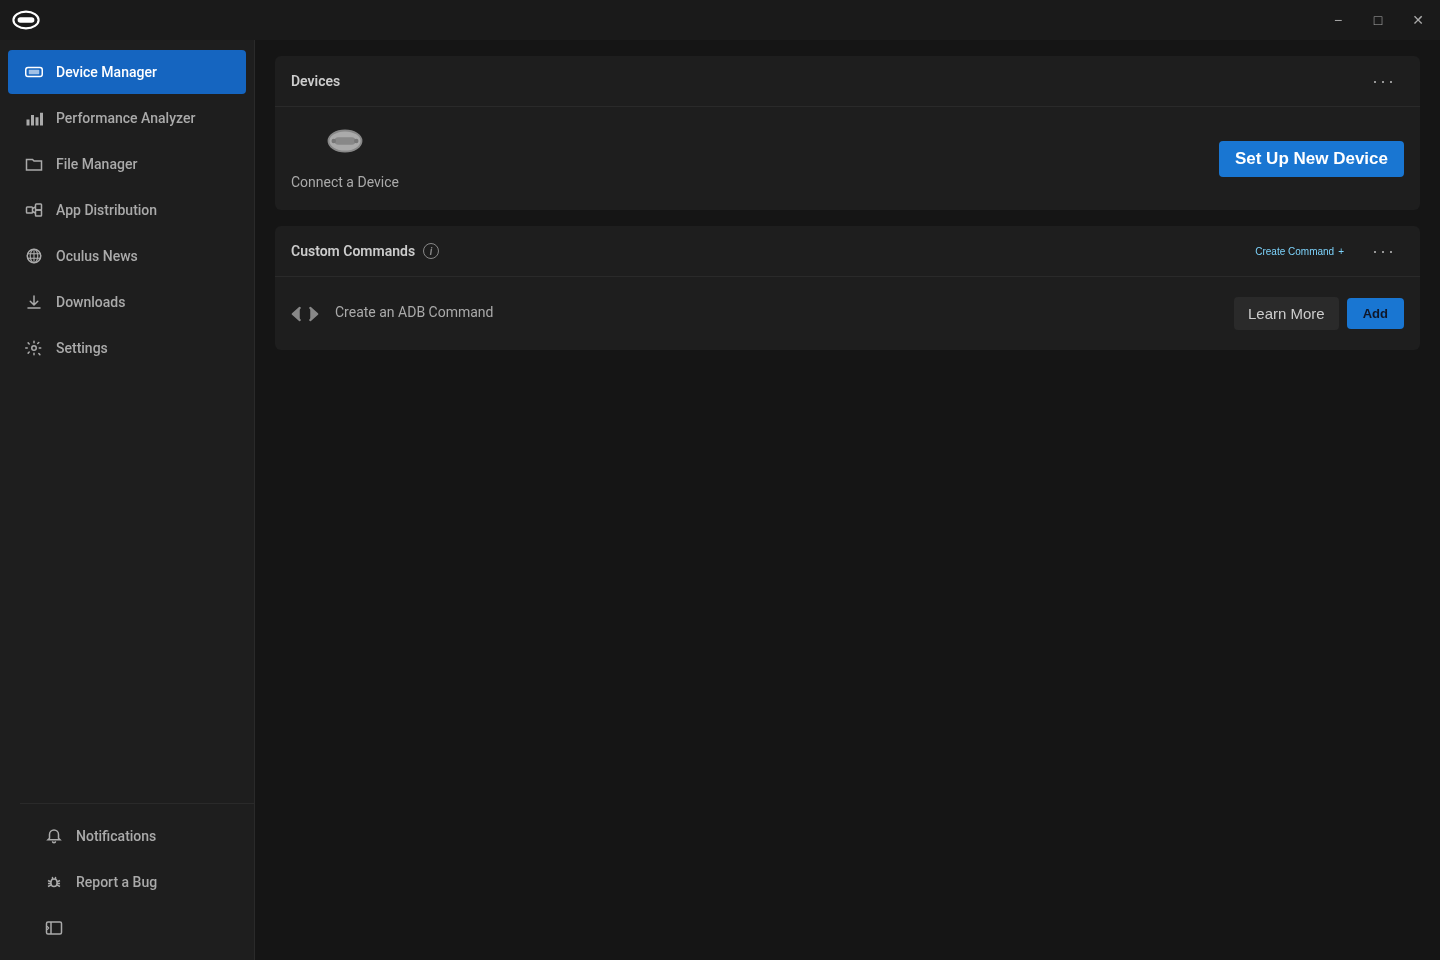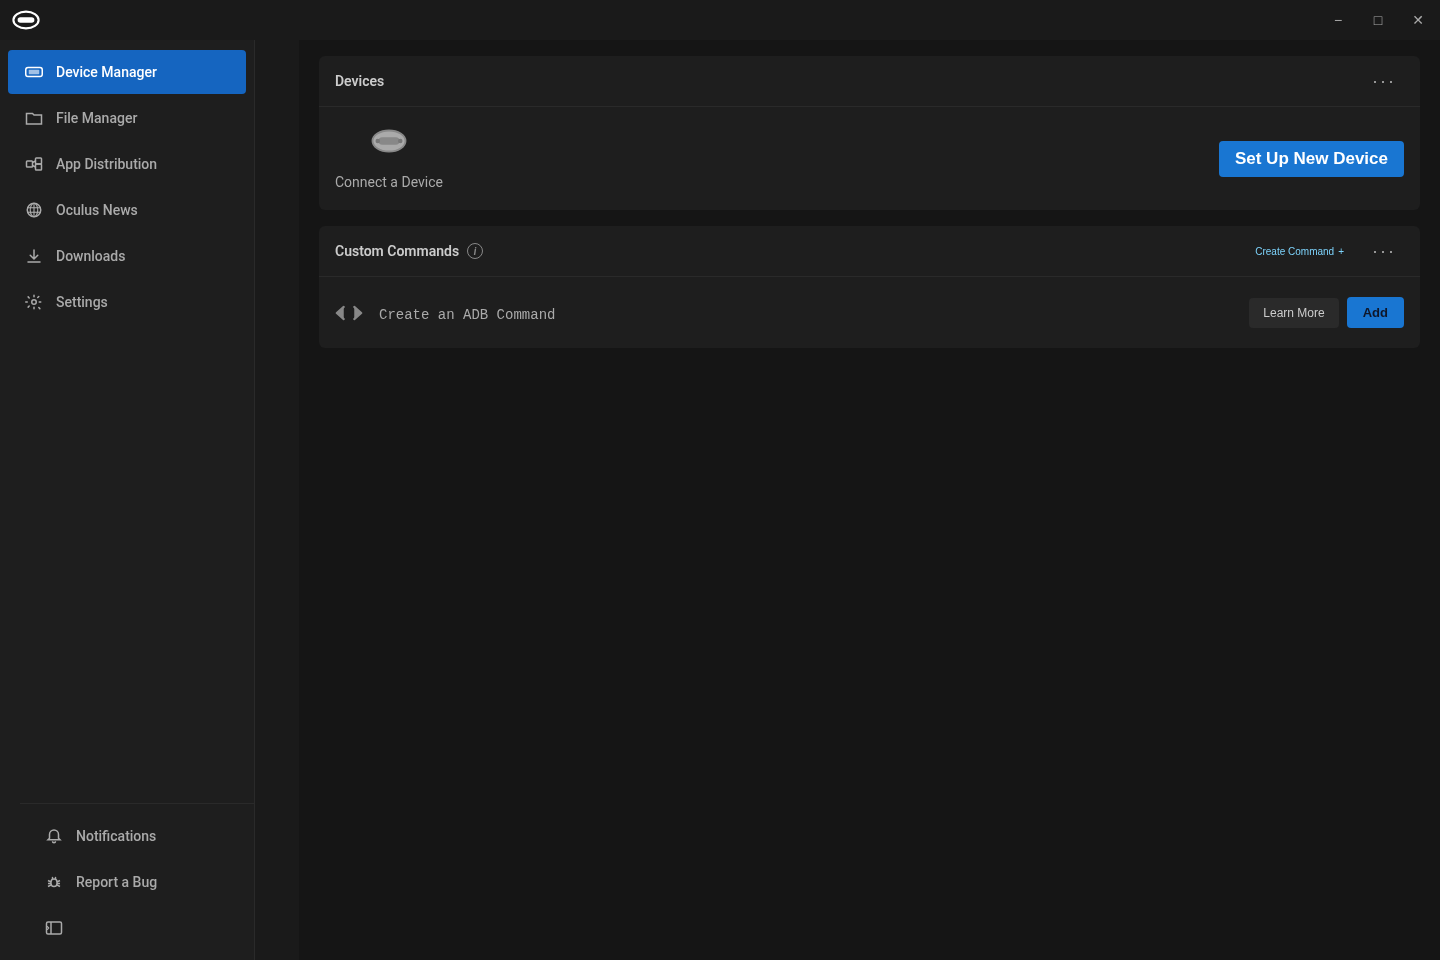--- a/index.html
+++ b/index.html
@@ -57,21 +57,20 @@
       justify-content: center;
       width: 20px;
       height: 20px;
     }
 
     
     .main-layout {
       display: flex;
       flex: 1;
       overflow: hidden;
-      gap: 44px;
     }
 
     
     .sidebar {
       width: 255px;
       background: #1e1e1e;
       display: flex;
       flex-direction: column;
       flex-shrink: 0;
       border-right: 1px solid #2a2a2a;
@@ -210,40 +209,39 @@
     
     .adb-row {
       display: flex;
       align-items: center;
       justify-content: space-between;
       padding: 20px 16px;
     }
 
     .adb-info {
       display: flex;
-      align-items: flex-end;
+      align-items: flex-start;
       gap: 16px;
       color: #aaaaaa;
       font-size: 14px;
-      font-family: Liberation Mono, monospace;
     }
 
     .adb-actions {
       display: flex;
       align-items: center;
       gap: 8px;
     }
 
     .learn-more-btn {
       background: #2a2a2a;
       color: #cccccc;
       border: none;
       border-radius: 4px;
       padding: 8px 14px;
-      font-size: 12px;
+      font-size: 15px;
       font-weight: 500;
       cursor: pointer;
     }
 
     .add-btn {
       background: #1976d2;
       color: #0f172a;
       border: none;
       border-radius: 4px;
       padding: 8px 16px;
@@ -299,20 +297,31 @@
       <div class="sidebar-item active">
         <span class="icon">
           <svg width="18" height="14" viewBox="0 0 24 18">
             <rect x="1" y="3" width="22" height="12" rx="3" stroke="currentColor" stroke-width="2" fill="none"></rect>
             <rect x="5" y="6" width="14" height="6" rx="1" fill="currentColor" opacity="0.6"></rect>
           </svg>
         </span>
         <span>Device Manager</span>
       </div>
 
+      <div class="sidebar-item">
+        <span class="icon">
+          <svg width="18" height="16" viewBox="0 0 24 20">
+            <rect x="2" y="12" width="4" height="8" fill="currentColor"></rect>
+            <rect x="8" y="6" width="4" height="14" fill="currentColor"></rect>
+            <rect x="14" y="9" width="4" height="11" fill="currentColor"></rect>
+            <rect x="20" y="3" width="4" height="17" fill="currentColor"></rect>
+          </svg>
+        </span>
+        <span>Performance Analyzer</span>
+      </div>
 
       <div class="sidebar-item">
         <span class="icon">
           <svg width="18" height="16" viewBox="0 0 24 20">
             <path d="M2 4h8l2 2h10v12H2z" stroke="currentColor" stroke-width="2" fill="none"></path>
           </svg>
         </span>
         <span>File Manager</span>
       </div>
 

